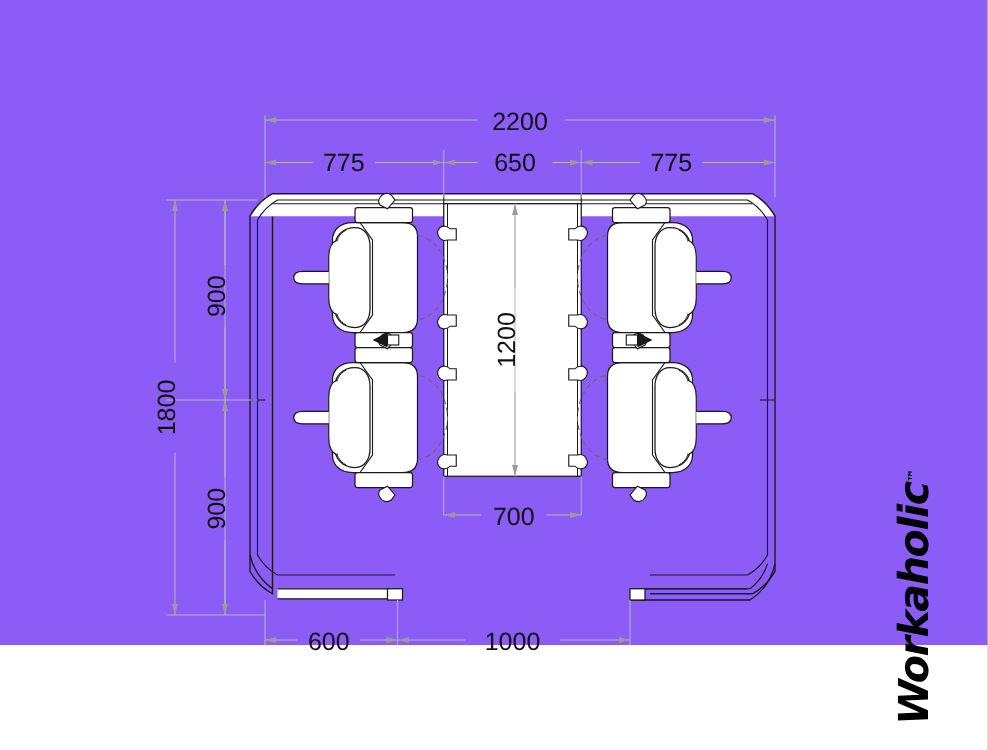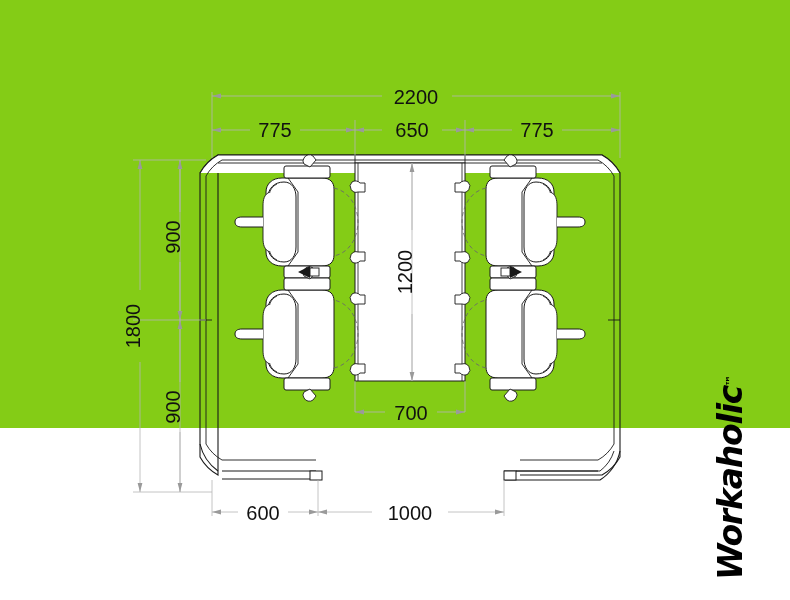--- a/index.html
+++ b/index.html
@@ -1,19 +1,19 @@
 <!DOCTYPE html>
 <html><head>
 <meta charset="utf-8">
 <title>Workstation Plan</title>
 <style>
   html,body{margin:0;padding:0;background:#ffffff;}
   body{width:790px;height:600px;overflow:hidden;
        font-family:"Liberation Sans","DejaVu Sans",sans-serif;}
-  #stage{position:relative;width:790px;height:428px;background:#84cc16;}
+  #stage{position:relative;width:790px;height:516px;background:#8b5cf6;}
   svg{display:block;}
   .dimtxt{font-family:"Liberation Sans","DejaVu Sans",sans-serif;
           font-size:20px;fill:#111;}
   .logo-wrap{position:absolute;left:700px;top:350px;width:60px;height:230px;}
   .logo-rot{position:absolute;left:0;top:0;width:230px;height:60px;
             transform:rotate(-90deg);transform-origin:0 0;
             translate:0 230px;
             display:flex;align-items:center;justify-content:flex-start;}
   .logo-text{font-family:"DejaVu Sans","Liberation Sans",sans-serif;
              font-weight:bold;font-style:italic;font-size:33px;

